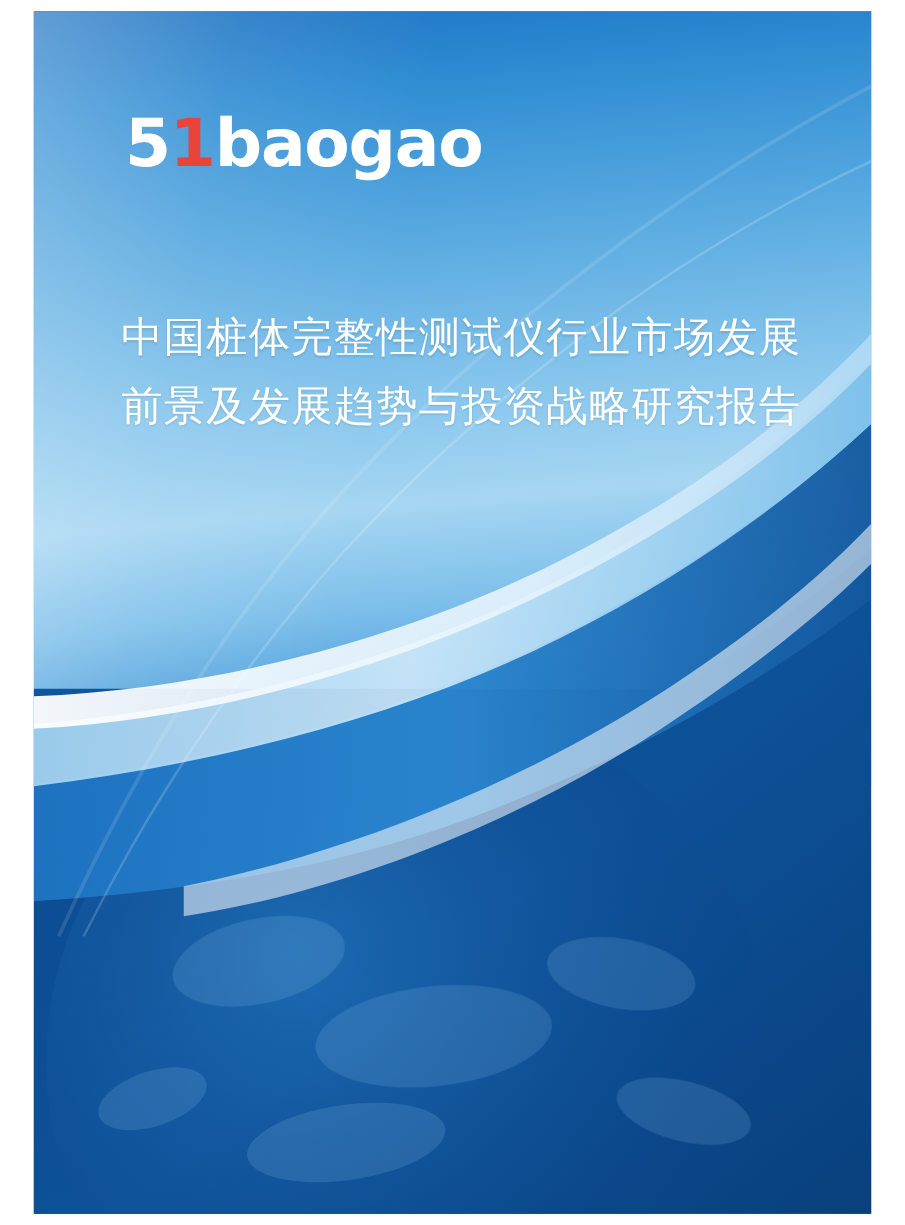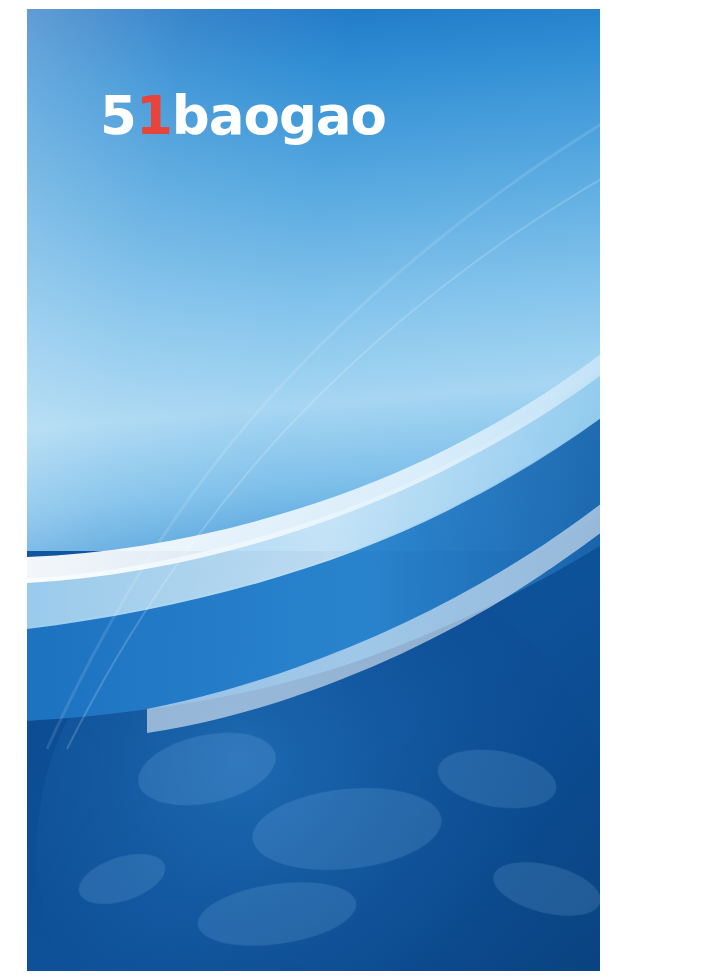--- a/index.html
+++ b/index.html
@@ -8,21 +8,21 @@
     background: #ffffff;
   }
   body {
     width: 724px;
     height: 980px;
     font-family: "Liberation Sans", sans-serif;
     overflow: hidden;
   }
   .page {
     position: relative;
-    width: 600px;
+    width: 724px;
     height: 980px;
     background: #ffffff;
     overflow: hidden;
   }
   
   .cover {
     position: absolute;
     left: 27px;
     top: 9px;
     width: 670px;
@@ -168,15 +168,19 @@
       <path d="M120,700 C260,672 400,612 510,540 C580,494 632,450 670,410 L670,442 C628,484 572,528 502,574 C392,646 252,704 120,724 Z" fill="#ffffff" opacity="0.55"></path>
 
       <path d="M670,120 C520,190 370,300 250,430 C160,530 90,640 40,740" stroke="#ffffff" stroke-opacity="0.18" stroke-width="2" fill="none"></path>
       <path d="M670,60 C500,150 340,275 220,415 C135,515 70,630 20,740" stroke="#ffffff" stroke-opacity="0.12" stroke-width="3" fill="none"></path>
     </svg>
 
     <div class="logo">
       <div class="logo-main"><span class="num5">5</span><span class="num1">1</span><span>baogao</span></div>
     </div>
 
+    <div class="title">
+      <span class="title-line">中国桩体完整性测试仪行业市场发展</span>
+      <span class="title-line">前景及发展趋势与投资战略研究报告</span>
+    </div>
 
   </div>
 </div>
 
 </body></html>

